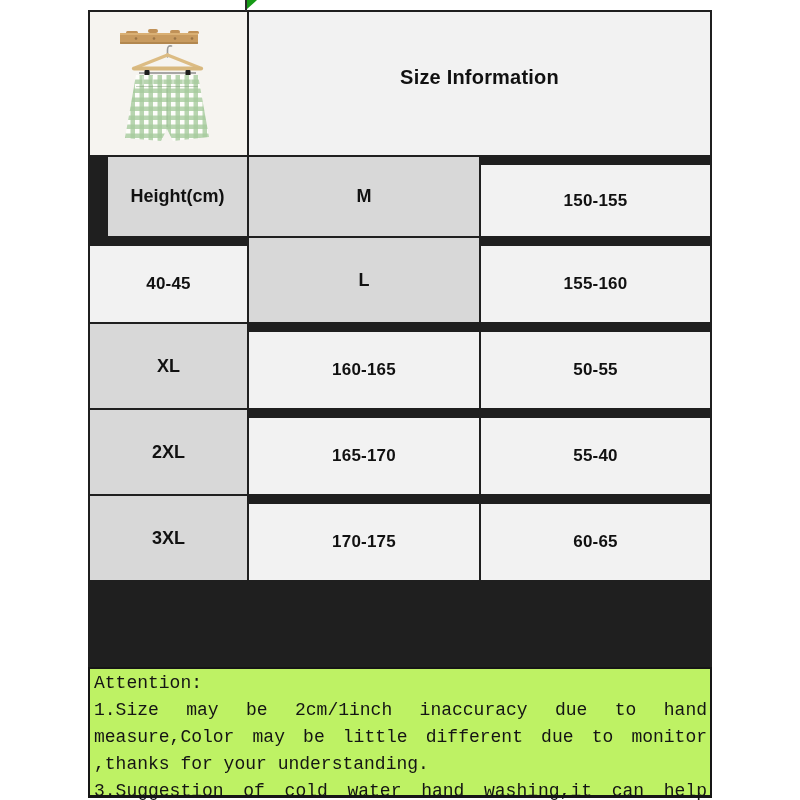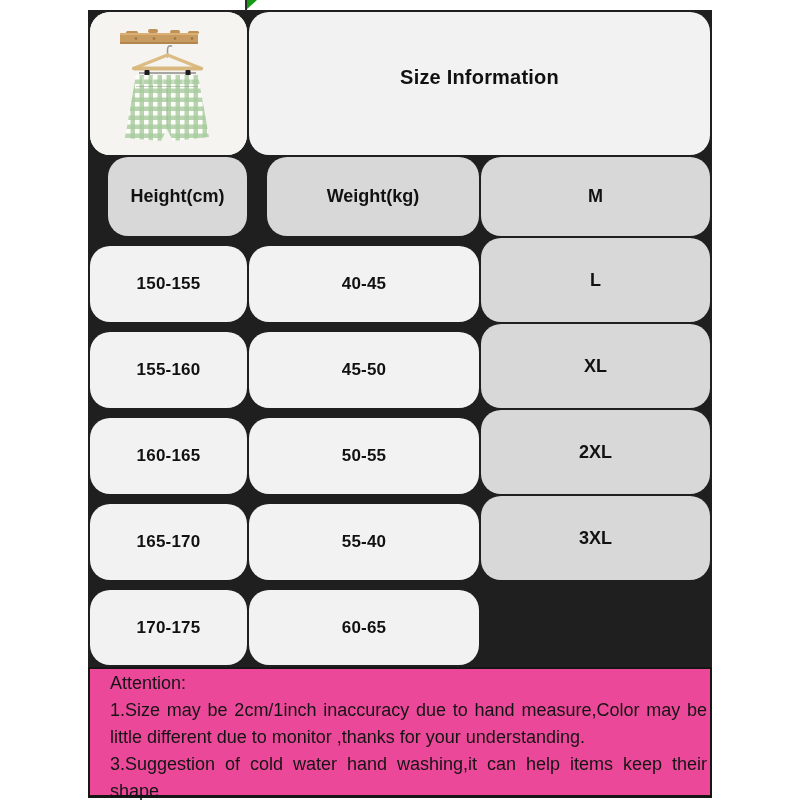--- a/index.html
+++ b/index.html
@@ -9,34 +9,34 @@
     -webkit-font-smoothing:antialiased;
   }
   
   .size-table{
     position:absolute;left:88px;top:10px;width:624px;height:657px;
     background:#1f1f1f;display:grid;box-sizing:border-box;
     grid-template-columns:157px 230px 229px;
     grid-template-rows:143px 79px 84px 84px 84px 84px 83px;
     gap:2px;padding:2px;
   }
-  .cell{display:flex;align-items:center;justify-content:center;background:#f2f2f2;border-radius:20px;}
+  .cell{display:flex;align-items:center;justify-content:center;background:#f2f2f2;}
   .cell.gray{background:#d8d8d8;}
   .photo-cell{background:#f6f4f0;overflow:hidden;}
   .photo-cell svg{display:block;width:100%;height:100%;}
   .title-cell{grid-column:2/4;font-weight:bold;font-size:20px;padding-bottom:12px;letter-spacing:.2px;}
   .size-header{font-size:28px;font-weight:bold;letter-spacing:.3px;}
   .col-header{font-weight:bold;font-size:18px;margin-left:18px;}
   .row-label{font-weight:bold;font-size:18px;}
   .value{font-weight:bold;font-size:17px;letter-spacing:.2px;margin-top:8px;}
   .attention{
     position:absolute;left:88px;top:667px;width:624px;height:131px;
-    box-sizing:border-box;background:#ec4899;border:2px solid #161616;
+    box-sizing:border-box;background:#bef264;border:2px solid #161616;
     border-bottom-width:3px;font-size:18px;line-height:27px;
-    padding:1px 3px 0 20px;color:#141414;
+    padding:1px 3px 0 4px;color:#141414;font-family:Liberation Mono, monospace;
   }
   .attention .note{text-align:justify;}
   .corner-tick{position:absolute;left:245px;top:0;width:2px;height:11px;background:#2c2c2c;}
   .corner-marker{
     position:absolute;left:247px;top:0;width:10px;height:9px;background:#169a16;
     clip-path:polygon(0 0,100% 0,0 100%);
   }
 </style>
 </head>
 <body>
@@ -91,29 +91,27 @@
               <path d="M93,64 L93,73"></path>
               <path d="M101,64 L101,73"></path>
           </g>
           <path d="M77,76 L77,115" stroke="#7d9c77" stroke-width="1" opacity="0.3"></path>
         </g>
       </svg>
     </div>
     <div class="cell title-cell">Size Information</div>
 
     <div class="cell gray col-header">Height(cm)</div>
-    <div class="cell gray col-header">Weight(kg)</div>
 
     <div class="cell gray row-label">M</div>
     <div class="cell value">150-155</div>
     <div class="cell value">40-45</div>
 
     <div class="cell gray row-label">L</div>
     <div class="cell value">155-160</div>
-    <div class="cell value">45-50</div>
 
     <div class="cell gray row-label">XL</div>
     <div class="cell value">160-165</div>
     <div class="cell value">50-55</div>
 
     <div class="cell gray row-label">2XL</div>
     <div class="cell value">165-170</div>
     <div class="cell value">55-40</div>
 
     <div class="cell gray row-label">3XL</div>

